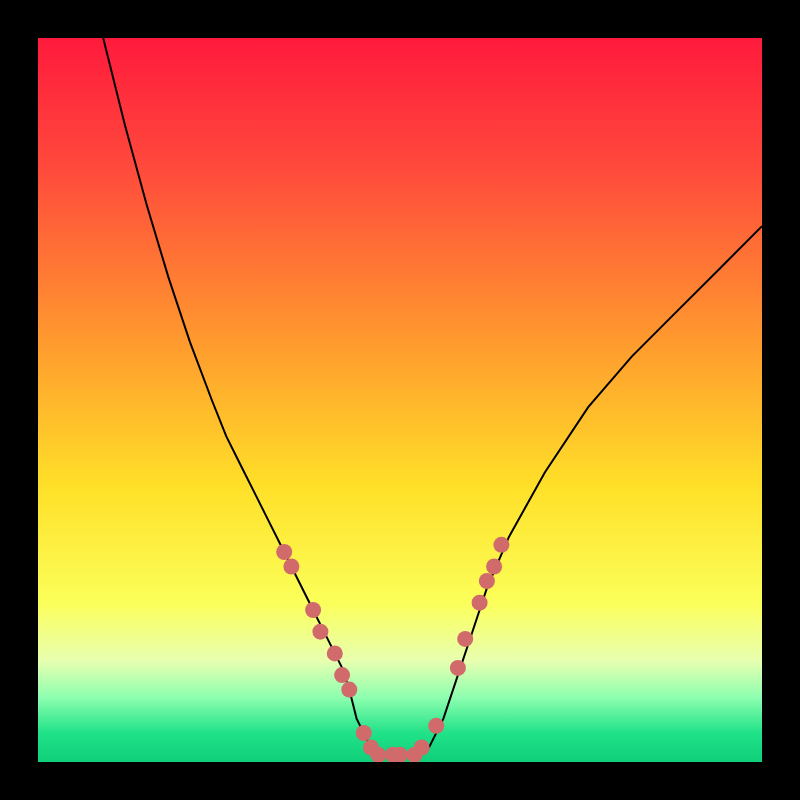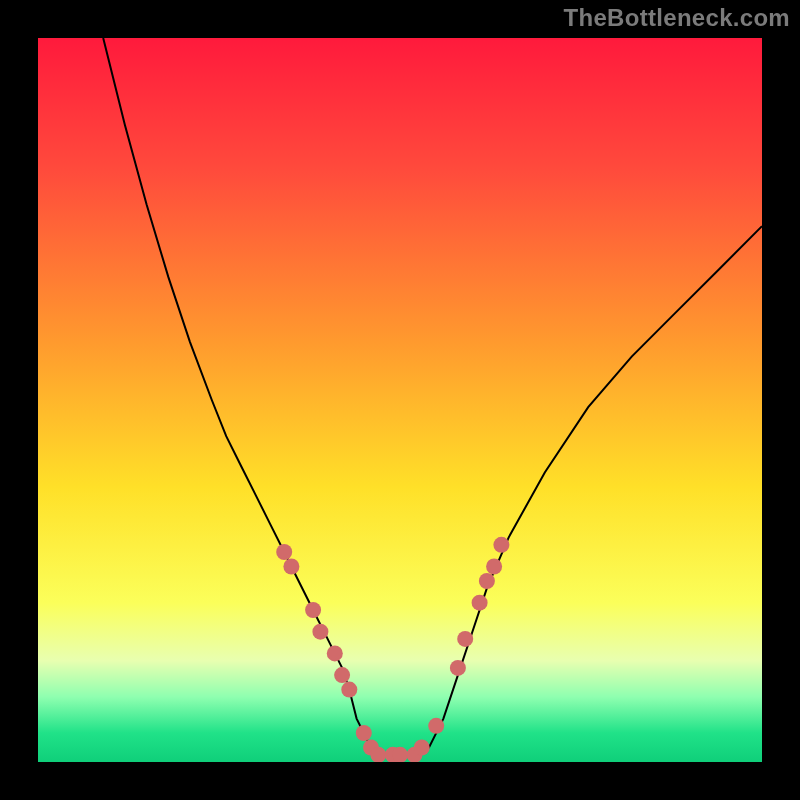--- a/index.html
+++ b/index.html
@@ -31,21 +31,20 @@
     font-size: 24px;
     font-weight: 600;
     color: #7b7b7b;
     letter-spacing: 0.3px;
   }
 </style>
 </head>
 <body>
 
 <div class="stage">
-  <div class="watermark">TheBottleneck.com</div>
 
   <svg class="plot" viewBox="0 0 724 724" preserveAspectRatio="none">
     <defs>
       <linearGradient id="bg-grad" x1="0" y1="0" x2="0" y2="1">
 
       <stop offset="0.0%" stop-color="#ff1a3c"></stop>
           <stop offset="18.0%" stop-color="#ff4a3c"></stop>
           <stop offset="42.0%" stop-color="#ff9a2e"></stop>
           <stop offset="62.0%" stop-color="#ffe028"></stop>
           <stop offset="78.0%" stop-color="#fbff5a"></stop>

